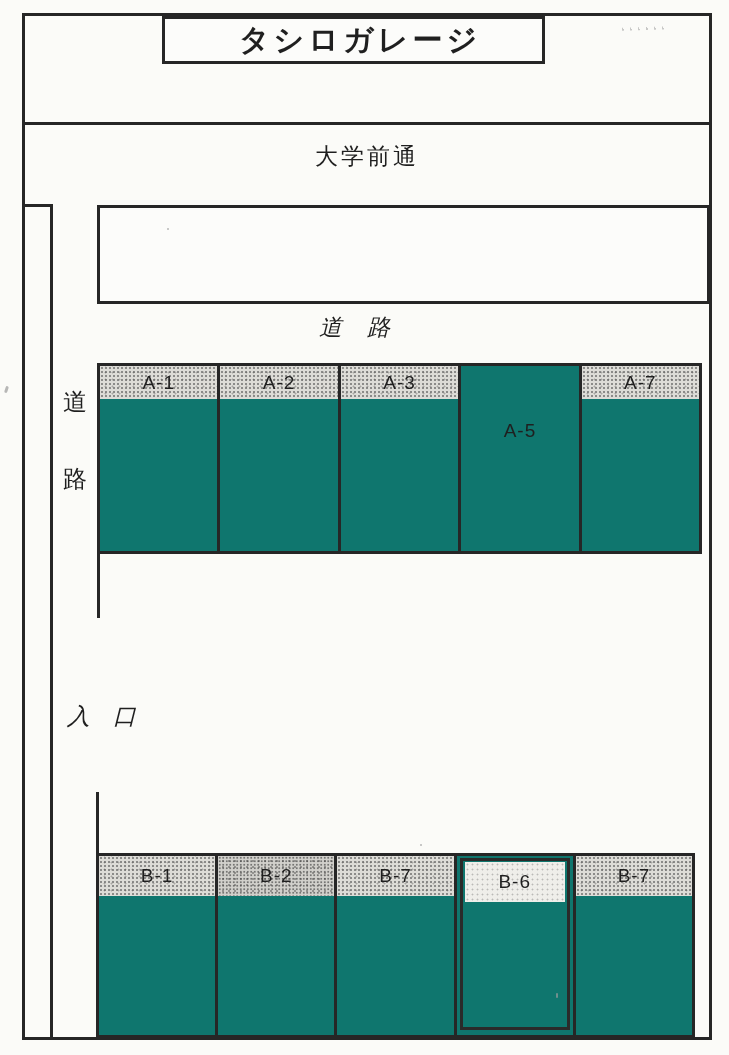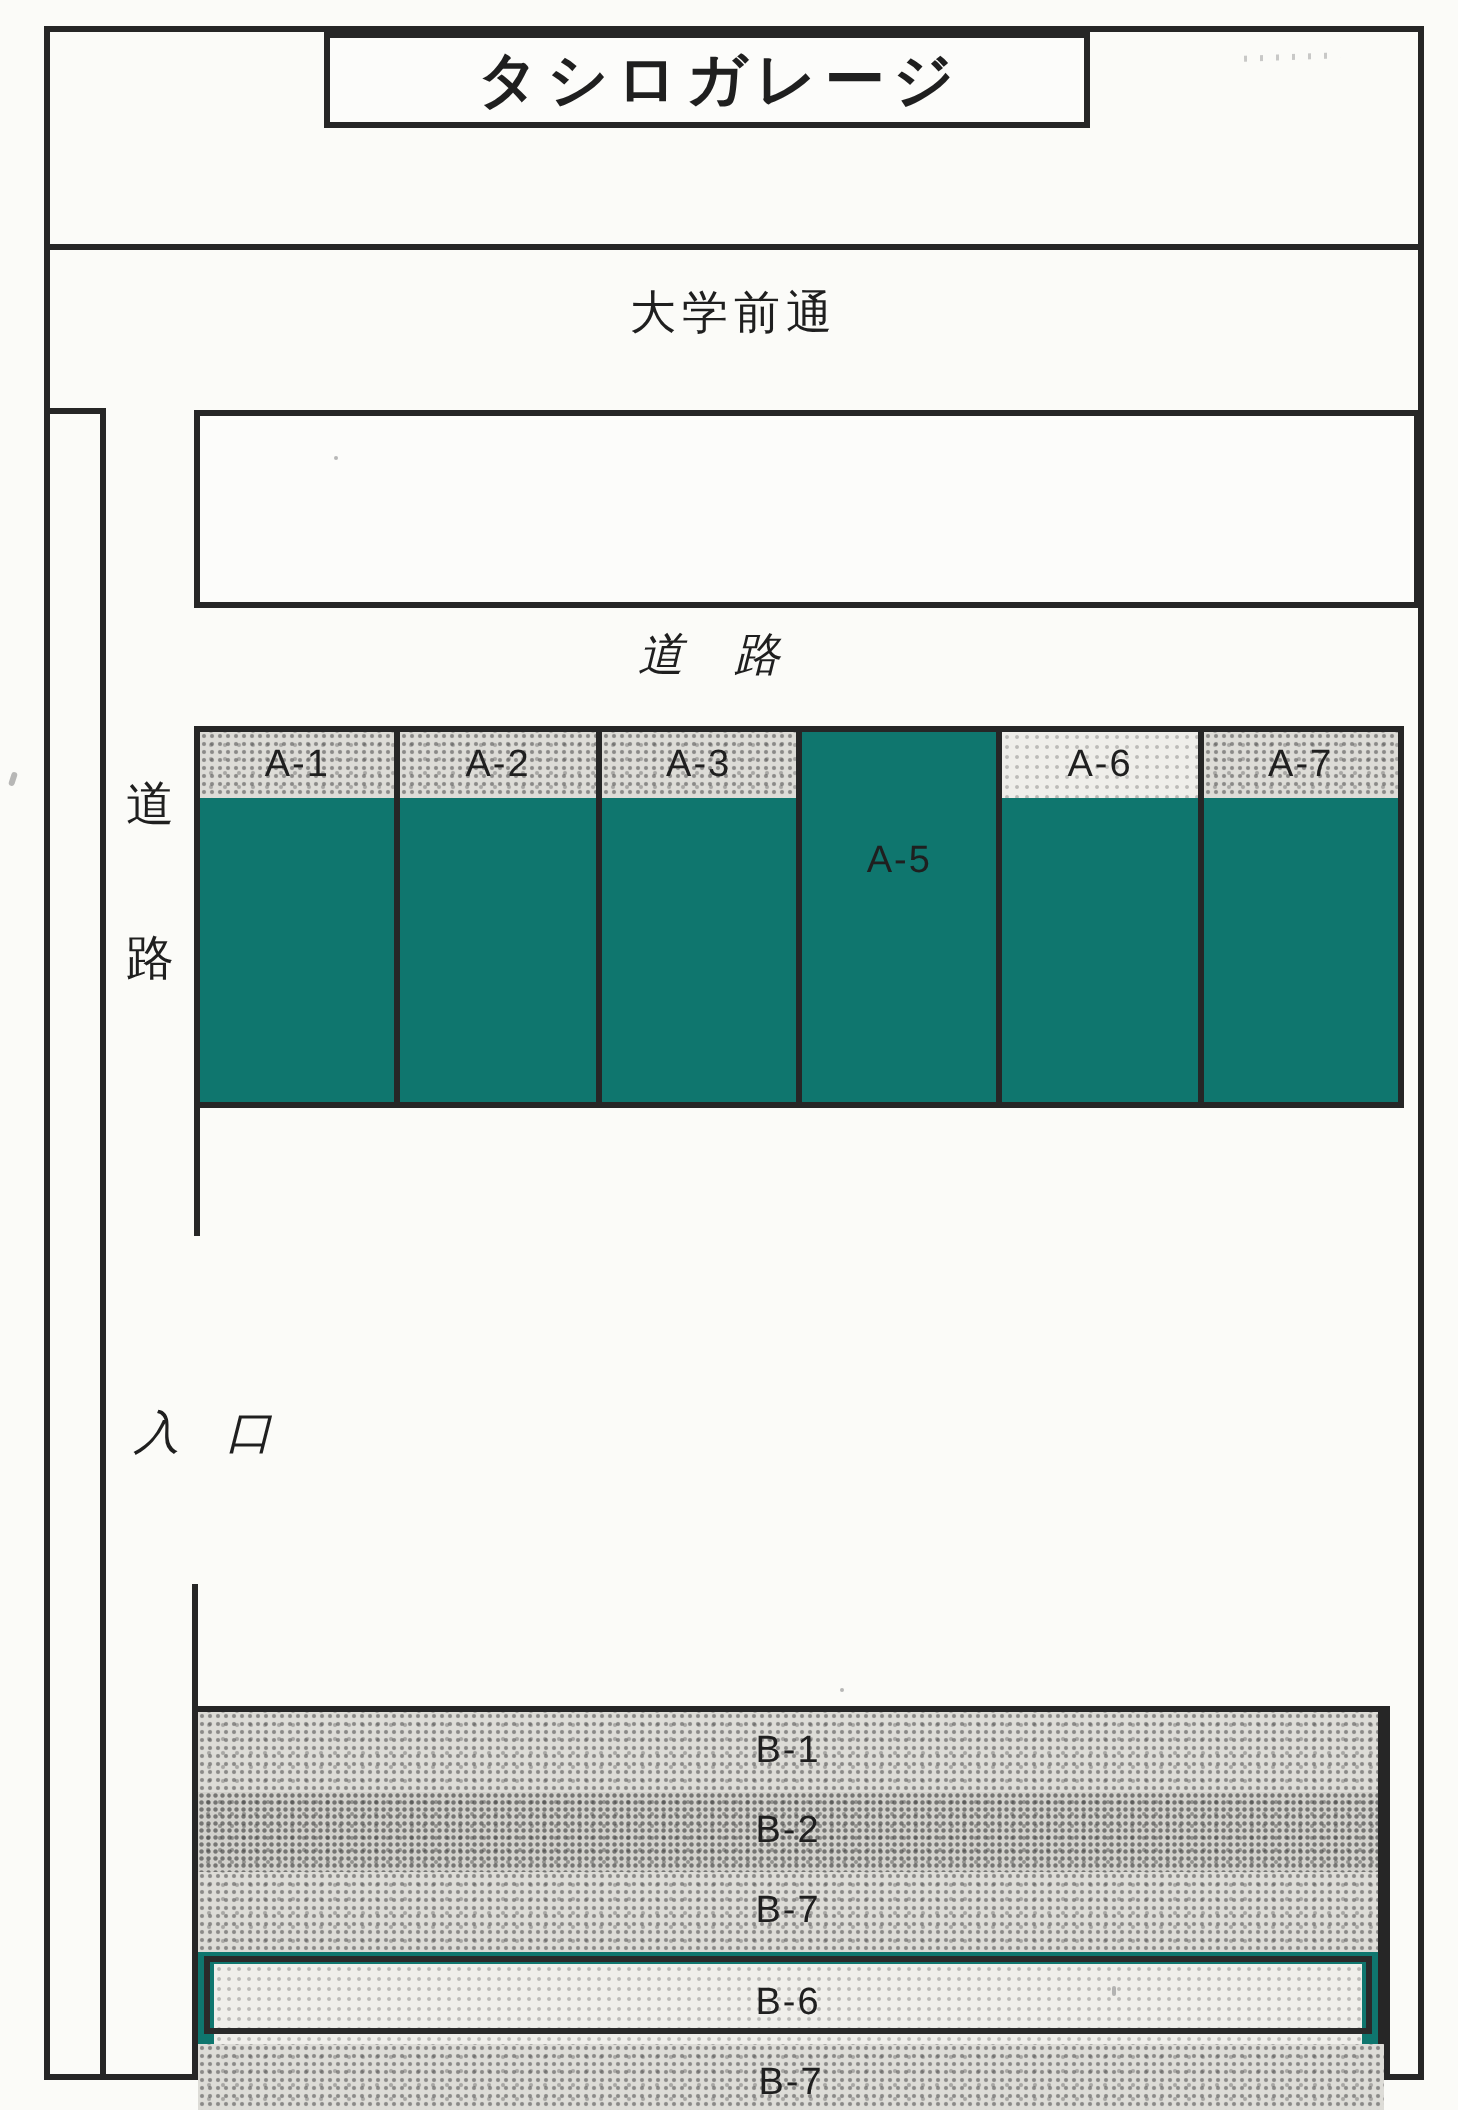--- a/index.html
+++ b/index.html
@@ -26,21 +26,21 @@
   .top-block{left:97px;top:205px;width:613px;height:99px;border:3px solid #262626;background:#fcfcfa;}
   .road-h-label{left:319px;top:312px;font-size:23px;letter-spacing:1px;font-style:italic;}
   .road-v-label{left:63px;top:386px;display:flex;flex-direction:column;gap:45px;font-size:24px;}
   .entrance-label{left:67px;top:701px;font-size:23px;font-style:italic;}
   
   .line-up{left:97px;top:554px;width:3px;height:64px;background:#262626;}
   .line-low{left:96px;top:792px;width:3px;height:61px;background:#262626;}
   
   .row{display:flex;border:3px solid #262626;background:#0f766e;}
   .row-a{left:97px;top:363px;width:605px;height:191px;}
-  .row-b{left:96px;top:853px;width:599px;height:185px;flex-direction:column;}
+  .row-b{left:96px;top:853px;width:599px;height:185px;}
   .stall{flex:1 1 0;position:relative;border-right:3px solid #262626;}
   .stall:last-child{border-right:none;}
   .band{display:flex;align-items:center;justify-content:center;}
   .row-a .band{height:33px;}
   .row-b .band{height:40px;}
   .stall-label{font-size:19px;font-weight:500;letter-spacing:1px;}
   
   .shade-medium .band{
     background-color:#dddcd7;
     background-image:radial-gradient(rgba(70,70,70,.55) .7px,transparent 1.3px),
@@ -109,25 +109,20 @@
     <div class="stall shade-medium">
       <div class="band">
         <span class="stall-label">A-3</span>
       </div>
     </div>
     <div class="stall shade-none">
       <div class="band">
         <span class="stall-label">A-5</span>
       </div>
     </div>
-    <div class="stall shade-light">
-      <div class="band">
-        <span class="stall-label">A-6</span>
-      </div>
-    </div>
     <div class="stall shade-medium">
       <div class="band">
         <span class="stall-label">A-7</span>
       </div>
     </div>
   </div>
 
 <div class="abs line-up"></div>
 
 <div class="abs entrance-label">入　口</div>

